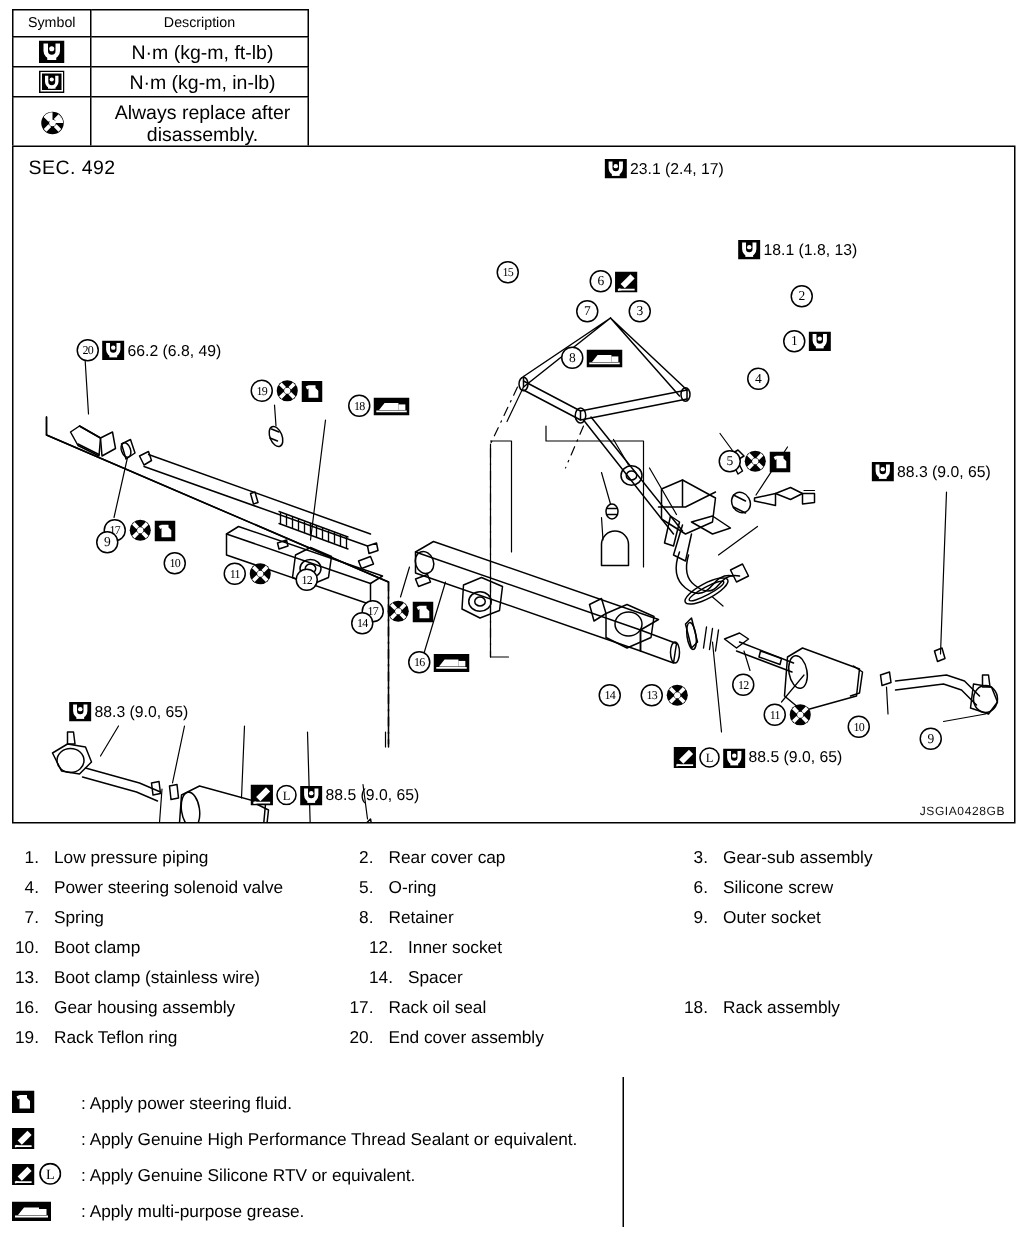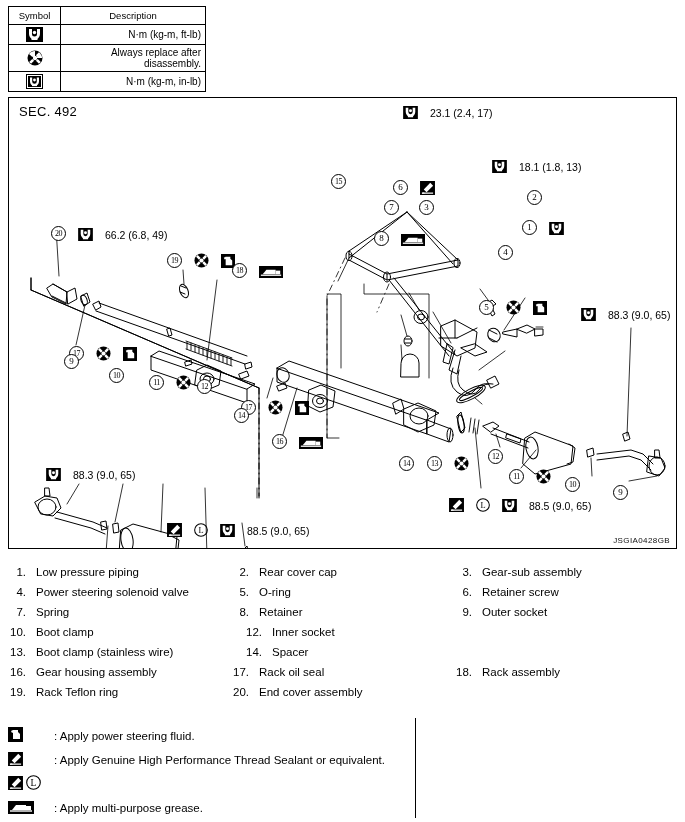--- a/index.html
+++ b/index.html
@@ -22,21 +22,21 @@
   .symbol-table td, .symbol-table th {
     border:1px solid #000;
     font-size:9px;
     font-weight:normal;
     padding:2px 4px;
     text-align:center;
     vertical-align:middle;
     height:18px;
   }
   .symbol-table th { font-size:9.5px; }
-  .symbol-table td.desc { text-align:right; padding-left:8px; font-size:10px; }
+  .symbol-table td.desc { text-align:center; padding-left:8px; font-size:13px; }
   .symbol-table td.symcell { width:52px; }
 
   
   .ic { display:inline-block; vertical-align:middle; line-height:0; }
   .ic svg { display:block; }
 
   
   .diagram {
     position:absolute; left:8px; top:97px;
     width:669px; height:452px;
@@ -51,21 +51,21 @@
   .fig-id {
     position:absolute; right:6px; bottom:3px;
     font-size:8px; letter-spacing:0.4px; color:#111;margin-left:34px;
   }
 
   
   .anno {
     position:absolute;
     font-size:10px;
     white-space:nowrap;
-    display:flex; align-items:flex-end; gap:12px;
+    display:flex; align-items:center; gap:2px;
   }
   .anno .txt { font-size:10.5px; }
 
   
   .cnum {
     display:inline-flex; align-items:center; justify-content:center;
     width:15px; height:15px; border:1.2px solid #000; border-radius:50%;
     font-size:9px; line-height:1; font-family:"Liberation Serif", serif;
     background:#fff;
   }
@@ -125,44 +125,44 @@
           <circle cx="8.5" cy="5.5" r="1.7" fill="#fff"></circle>
           <rect x="5.5" y="11" width="6" height="2" fill="#fff"></rect>
         </svg>
       </span>
     </td>
     <td class="desc">N·m (kg-m, ft-lb)</td>
   </tr>
   <tr>
     <td class="symcell">
       <span class="ic">
+        <svg width="17" height="15" viewBox="0 0 17 15">
+          <rect x="0" y="0" width="17" height="15" fill="#000"></rect>
+          <rect x="1.5" y="1.5" width="14" height="12" fill="none" stroke="#fff" stroke-width="1"></rect>
+          <path d="M4 3.5 h2.2 v4 a2.3 2.3 0 0 0 4.6 0 v-4 h2.2 v4 a4.5 4.5 0 0 1 -9 0 z" fill="#fff"></path>
+          <circle cx="8.5" cy="6" r="1.4" fill="#fff"></circle>
+          <rect x="6" y="10.5" width="5" height="1.6" fill="#fff"></rect>
+        </svg>
+      </span>
+    </td>
+    <td class="desc">N·m (kg-m, in-lb)</td>
+  </tr>
+  <tr>
+    <td class="symcell">
+      <span class="ic">
         <svg width="16" height="16" viewBox="0 0 16 16">
           <circle cx="8" cy="8" r="7.5" fill="#000"></circle>
           <path d="M8 8 L2.2 4.0 A7 7 0 0 1 8 0.9 Z" fill="#fff"></path>
           <path d="M8 8 L13.8 4.0 A7 7 0 0 1 15.1 8 Z" fill="#fff" transform="rotate(0 8 8)"></path>
           <circle cx="8" cy="8" r="2.2" fill="#fff"></circle>
           <path d="M3.1 3.1 L6.2 6.2 M12.9 3.1 L9.8 6.2 M3.1 12.9 L6.2 9.8 M12.9 12.9 L9.8 9.8" stroke="#fff" stroke-width="2.6"></path>
         </svg>
       </span>
     </td>
     <td class="desc">Always replace after disassembly.</td>
-  </tr>
-  <tr>
-    <td class="symcell">
-      <span class="ic">
-        <svg width="17" height="15" viewBox="0 0 17 15">
-          <rect x="0" y="0" width="17" height="15" fill="#000"></rect>
-          <rect x="1.5" y="1.5" width="14" height="12" fill="none" stroke="#fff" stroke-width="1"></rect>
-          <path d="M4 3.5 h2.2 v4 a2.3 2.3 0 0 0 4.6 0 v-4 h2.2 v4 a4.5 4.5 0 0 1 -9 0 z" fill="#fff"></path>
-          <circle cx="8.5" cy="6" r="1.4" fill="#fff"></circle>
-          <rect x="6" y="10.5" width="5" height="1.6" fill="#fff"></rect>
-        </svg>
-      </span>
-    </td>
-    <td class="desc">N·m (kg-m, in-lb)</td>
   </tr>
 </tbody>
   </table>
 
 <div class="diagram">
 
   <div class="sec-title">SEC. 492</div>
 
   <svg class="art" viewBox="0 0 669 452">
     <g fill="none" stroke="#000" stroke-width="1" stroke-linejoin="round" stroke-linecap="round">
@@ -745,21 +745,21 @@
     <div class="part">
         <span class="n">4.</span>
         <span class="l">Power steering solenoid valve</span>
       </div>
     <div class="part">
         <span class="n">5.</span>
         <span class="l">O-ring</span>
       </div>
     <div class="part">
         <span class="n">6.</span>
-        <span class="l">Retainer screw</span>
+        <span class="l">Silicone screw</span>
       </div>
   </div>
   <div class="parts-row">
     <div class="part">
         <span class="n">7.</span>
         <span class="l">Spring</span>
       </div>
     <div class="part">
         <span class="n">8.</span>
         <span class="l">Retainer</span>
@@ -858,20 +858,21 @@
             <path d="M2 13 h12" stroke="#fff" stroke-width="1.3"></path>
           </svg>
       </span>
       <span class="ic">
         <svg width="15" height="15" viewBox="0 0 15 15">
             <circle cx="7.5" cy="7.5" r="6.8" fill="none" stroke="#000" stroke-width="1.1"></circle>
             <text x="7.5" y="11" font-size="9.5" text-anchor="middle" font-family="Liberation Serif, serif">L</text>
           </svg>
       </span>
     </span>
+    <span class="ltxt">: Apply Genuine Silicone RTV or equivalent.</span>
   </div>
 
   <div class="legend-row">
     <span class="licons">
       <span class="ic">
         <svg width="26" height="13" viewBox="0 0 26 13">
             <rect width="26" height="13" fill="#000"></rect>
             <path d="M4 9 l4 -5 h10 v5 z" fill="#fff"></path>
             <rect x="18" y="5" width="5" height="4" fill="#fff"></rect>
             <path d="M2 10 h22" stroke="#fff" stroke-width="1.4"></path>

